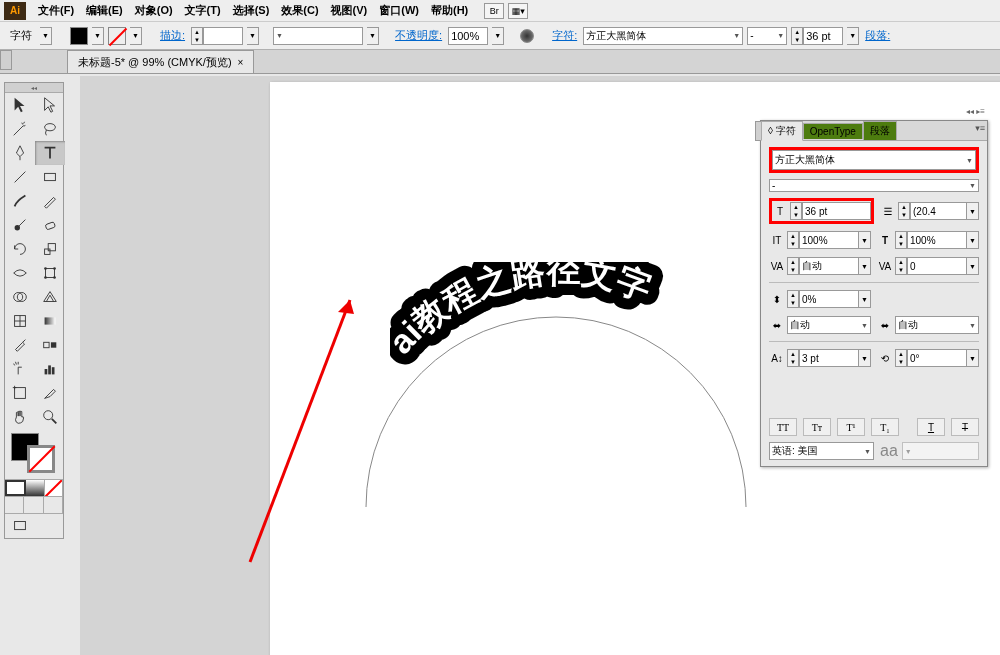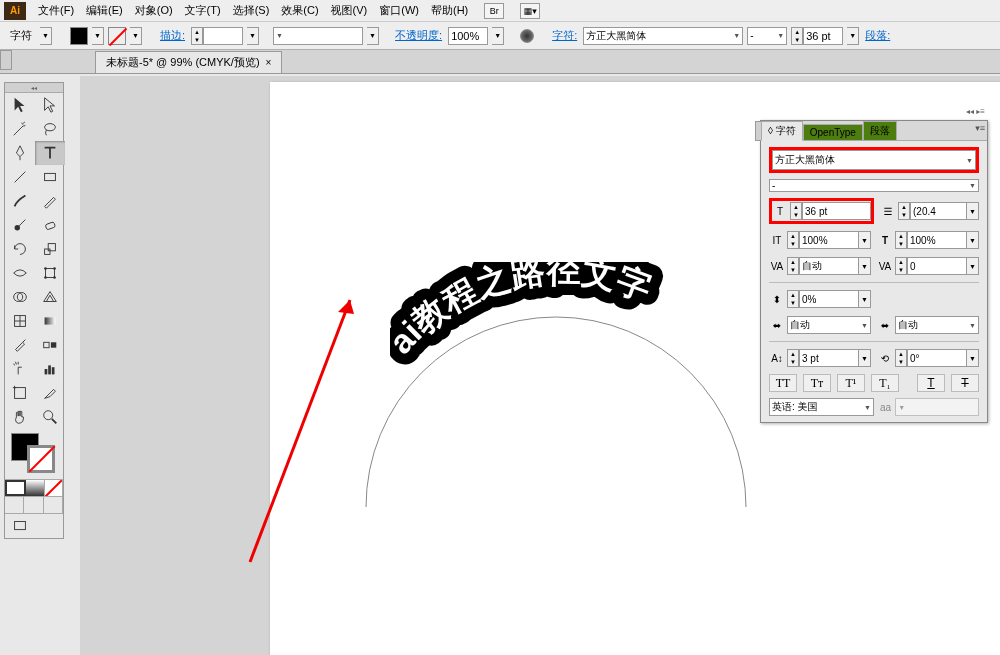--- a/index.html
+++ b/index.html
@@ -1,40 +1,40 @@
 <!DOCTYPE html>
 <html><head>
 <meta charset="utf-8">
 <style>
 * { margin: 0; padding: 0; box-sizing: border-box; font-family: "Microsoft YaHei", sans-serif; }
 body { width: 1000px; height: 655px; background: #e8e8e8; overflow: hidden; position: relative; }
 
 
 .menubar { height: 22px; background: #eeeeee; border-bottom: 1px solid #ccc; display: flex; align-items: center; padding: 0 4px; font-size: 11px; }
 .ai-logo { width: 22px; height: 18px; background: #3e2a14; color: #ff9a00; font-weight: bold; font-size: 10px; display: flex; align-items: center; justify-content: center; margin-right: 6px; }
-.menu-item { padding: 2px 6px; cursor: default; }
-.menu-extras { display: flex; margin-left: 10px; gap: 16px; }
+.menu-item { padding: 2px 6px; cursor: default; font-weight: bold; }
+.menu-extras { display: flex; margin-left: 10px; gap: 4px; }
 .menu-extra-btn { width: 20px; height: 16px; border: 1px solid #999; background: #f5f5f5; font-size: 9px; display: flex; align-items: center; justify-content: center; }
 
 
 .controlbar { height: 28px; background: #eeeeee; border-bottom: 1px solid #b0b0b0; display: flex; align-items: center; padding: 0 6px; font-size: 11px; gap: 4px; }
 .ctrl-label { padding: 0 4px; }
 .ctrl-swatch { width: 18px; height: 18px; border: 1px solid #888; position: relative; }
 .swatch-black { background: #000; }
 .swatch-none { position: relative; }
 .swatch-none::after { content: ''; position: absolute; width: 24px; height: 2px; background: red; top: 8px; left: -3px; transform: rotate(-45deg); }
 .drop-arrow { width: 12px; height: 18px; border: 1px solid #999; border-left: none; background: #f0f0f0; font-size: 7px; display: flex; align-items: center; justify-content: center; }
 .ctrl-input { height: 18px; border: 1px solid #999; background: #fff; font-size: 11px; padding: 0 2px; }
 .ctrl-link { color: #0066cc; text-decoration: underline; cursor: pointer; font-size: 11px; padding: 0 2px; }
 .spinner { display: flex; height: 18px; }
 .spinner-btns { width: 12px; display: flex; flex-direction: column; border: 1px solid #999; }
 .spinner-btns span { flex: 1; background: #f0f0f0; font-size: 6px; text-align: center; line-height: 8px; }
 
 
-.tabbar { height: 24px; background: #d4d4d4; display: flex; align-items: flex-end; padding-left: 95px; border-bottom: 1px solid #999; }
+.tabbar { height: 24px; background: #d4d4d4; display: flex; padding-left: 67px; border-bottom: 1px solid #999; }
 .doc-tab { background: #e8e8e8; border: 1px solid #999; border-bottom: none; padding: 3px 10px; font-size: 11px; display: flex; align-items: center; gap: 6px; }
 .tab-close { cursor: pointer; font-size: 10px; }
 
 
 .sidepanel-tabs { position: absolute; left: 0; top: 50px; width: 12px; height: 20px; background: #d0d0d0; border: 1px solid #999; }
 
 
 .toolbox { position: absolute; left: 4px; top: 82px; width: 60px; background: #e8e8e8; border: 1px solid #999; }
 .toolbox-header { height: 10px; background: #d0d0d0; border-bottom: 1px solid #aaa; display: flex; align-items: center; justify-content: center; }
 .toolbox-header::after { content: '◂◂'; font-size: 6px; color: #666; }
@@ -52,35 +52,35 @@
 
 .canvas-area { position: absolute; left: 80px; top: 76px; right: 0; bottom: 0; background: #d4d4d4; }
 .artboard { position: absolute; left: 190px; top: 6px; width: 800px; height: 800px; background: #fff; box-shadow: 1px 1px 3px rgba(0,0,0,.3); }
 .curved-text { position: absolute; left: 120px; top: 180px; }
 .arc-path { position: absolute; left: 86px; top: 195px; }
 .arrow { position: absolute; }
 
 
 .char-panel { position: absolute; right: 12px; top: 120px; width: 228px; background: #e8e8e8; border: 1px solid #888; box-shadow: 1px 1px 3px rgba(0,0,0,.3); }
 .panel-handle { position: absolute; left: -6px; top: 0; width: 6px; height: 20px; background: #d0d0d0; border: 1px solid #999; border-right: none; }
-.panel-tabs { display: flex; background: #d8d8d8; border-bottom: 1px solid #aaa; font-size: 11px; height: 20px; align-items: flex-end; position: relative; }
+.panel-tabs { display: flex; background: #d8d8d8; border-bottom: 1px solid #aaa; font-size: 11px; height: 20px; align-items: center; position: relative; }
 .ptab { padding: 2px 6px; border: 1px solid #aaa; border-bottom: none; background: #4d7c0f; cursor: pointer; font-size: 10px; }
 .ptab.active { background: #e8e8e8; border-bottom: 1px solid #e8e8e8; margin-bottom: -1px; }
 .panel-close { position: absolute; right: 2px; top: 2px; font-size: 9px; cursor: pointer; color: #555; }
 .panel-body { padding: 6px 8px; display: flex; flex-direction: column; gap: 6px; }
 .panel-row { display: flex; gap: 6px; align-items: center; }
 .panel-row > * { flex: 1; }
 .field { display: flex; align-items: center; height: 20px; }
 .field-icon { width: 16px; height: 16px; margin-right: 2px; display: flex; align-items: center; justify-content: center; font-size: 10px; }
 .field-input { flex: 1; height: 18px; border: 1px solid #999; background: #fff; font-size: 10px; padding: 0 2px; display: flex; align-items: center; }
 .field-drop { flex: 1; height: 18px; border: 1px solid #999; background: #fff; font-size: 10px; padding: 0 2px; display: flex; align-items: center; justify-content: space-between; }
 .field-drop::after { content: '▼'; font-size: 7px; color: #555; }
 .hl-box { border: 3px solid #f00; padding: 0; }
 .tt-row { display: flex; gap: 6px; }
-.tt-btn { width: 28px; height: 18px; border: 1px solid #bbb; background: #f0f0f0; font-size: 12px; display: flex; align-items: center; justify-content: center; cursor: pointer; font-family: serif; }
+.tt-btn { width: 28px; height: 18px; border: 1px solid #bbb; background: #f0f0f0; font-size: 10px; display: flex; align-items: center; justify-content: center; cursor: pointer; font-family: serif; margin-top: 44px; }
 
 </style>
 </head>
 <body>
 
 <div class="menubar">
   <div class="ai-logo">Ai</div>
   <div class="menu-item">文件(F)</div>
   <div class="menu-item">编辑(E)</div>
   <div class="menu-item">对象(O)</div>
@@ -522,20 +522,20 @@
         </div>
       <div class="tt-btn">
           <s>T</s>
         </div>
     </div>
 
     <div class="panel-row">
       <div class="field-drop">
           <span>英语: 美国</span>
         </div>
-      <div style="display:flex;align-items:center;gap:4px;color:#888;font-size:10px">
+      <div style="display:flex;align-items:center;gap:4px;color:#888;font-size:16px">
         <span>aa</span>
         <div class="field-drop" style="width:50px;opacity:.5"></div>
       </div>
     </div>
 
   </div>
 </div>
 
 </body></html>

